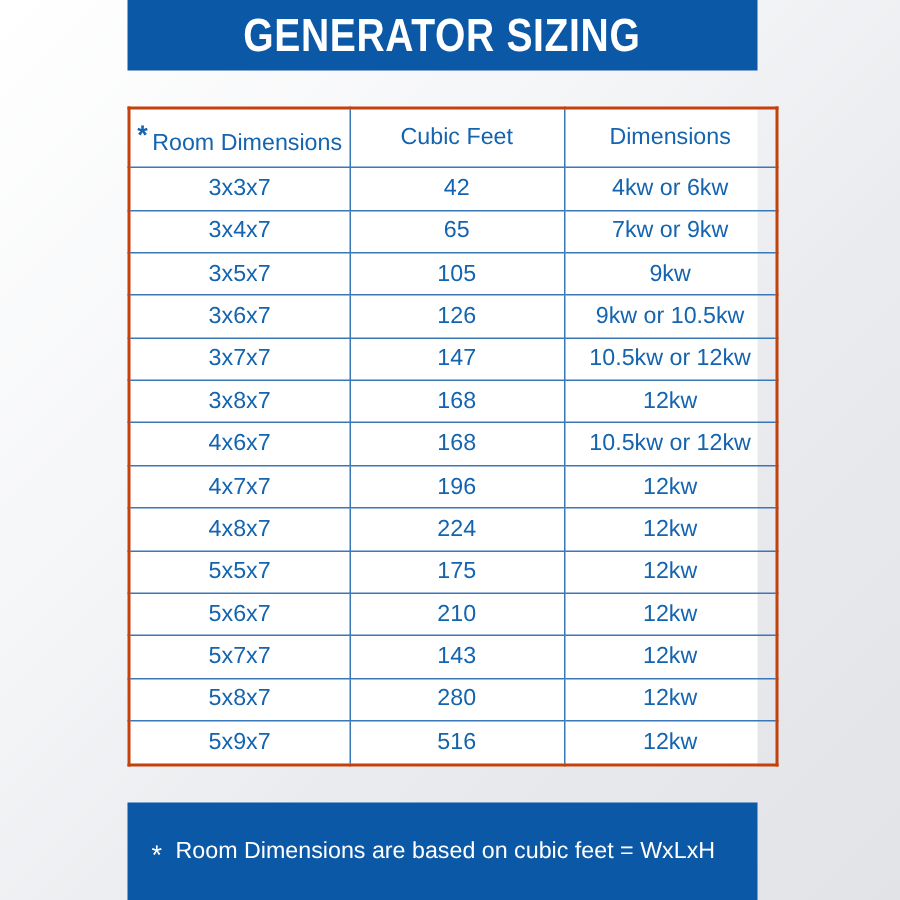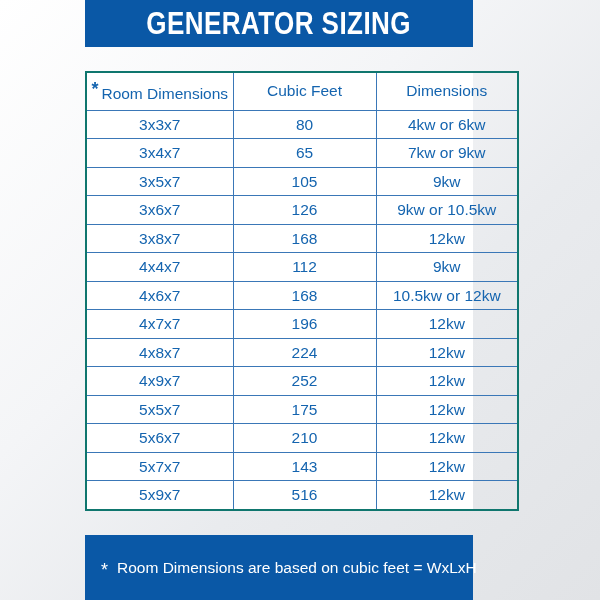--- a/index.html
+++ b/index.html
@@ -3,35 +3,35 @@
 <meta charset="utf-8">
 <style>
   html,body { margin:0; padding:0; }
   body {
     width:600px; height:600px; overflow:hidden;
     background:linear-gradient(135deg,#ffffff 0%,#f4f5f7 38%,#e9ebee 62%,#e1e3e6 100%);
     font-family:"Liberation Sans", sans-serif;
     position:relative;
   }
   .poster {
-    position:absolute; left:85px; top:0; width:388px; height:600px;
+    position:absolute; left:85px; top:0; width:420px; height:600px;
     display:flex; flex-direction:column;gap:24px;
   }
   .title-band {
     height:47px; flex:0 0 47px; background:#0a58a6;
     display:flex; align-items:center; justify-content:center;
   }
   .title {
     color:#ffffff; font-weight:bold; font-size:31px; line-height:1;
     transform:scaleX(0.84); letter-spacing:0.5px; white-space:nowrap;
   }
   .table-wrap { flex:1 1 auto; background:#ffffff; }
   table.sizing {
     width:100%; height:100%; border-collapse:collapse; table-layout:fixed;
-    border:2px solid #0f766e;
+    border:2px solid #c2410c;
   }
   table.sizing th, table.sizing td {
     border:1.5px solid #3a77b7;
     text-align:center; vertical-align:middle;
     color:#1464af; font-size:15.5px; font-weight:normal;
     padding:0; overflow:hidden; white-space:nowrap;
   }
   .hdr-star { font-weight:bold; font-size:18px; vertical-align:4px; margin-right:3px; }
   .footer-band {
     height:65px; flex:0 0 65px; background:#0a58a6;
@@ -58,81 +58,81 @@
           <col style="width:142px">
       </colgroup>
       <tbody>
           <tr>
         <th><span class="hdr-star">*</span><span>Room Dimensions</span></th>
         <th>Cubic Feet</th>
         <th>Dimensions</th>
       </tr>
       <tr>
         <td>3x3x7</td>
-        <td>80</td>
+        <td>42</td>
         <td>4kw or 6kw</td>
       </tr>
       <tr>
         <td>3x4x7</td>
         <td>65</td>
         <td>7kw or 9kw</td>
       </tr>
       <tr>
         <td>3x5x7</td>
         <td>105</td>
         <td>9kw</td>
       </tr>
       <tr>
         <td>3x6x7</td>
         <td>126</td>
         <td>9kw or 10.5kw</td>
       </tr>
       <tr>
+        <td>3x7x7</td>
+        <td>147</td>
+        <td>10.5kw or 12kw</td>
+      </tr>
+      <tr>
         <td>3x8x7</td>
         <td>168</td>
         <td>12kw</td>
-      </tr>
-      <tr>
-        <td>4x4x7</td>
-        <td>112</td>
-        <td>9kw</td>
       </tr>
       <tr>
         <td>4x6x7</td>
         <td>168</td>
         <td>10.5kw or 12kw</td>
       </tr>
       <tr>
         <td>4x7x7</td>
         <td>196</td>
         <td>12kw</td>
       </tr>
       <tr>
         <td>4x8x7</td>
         <td>224</td>
         <td>12kw</td>
       </tr>
       <tr>
-        <td>4x9x7</td>
-        <td>252</td>
-        <td>12kw</td>
-      </tr>
-      <tr>
         <td>5x5x7</td>
         <td>175</td>
         <td>12kw</td>
       </tr>
       <tr>
         <td>5x6x7</td>
         <td>210</td>
         <td>12kw</td>
       </tr>
       <tr>
         <td>5x7x7</td>
         <td>143</td>
+        <td>12kw</td>
+      </tr>
+      <tr>
+        <td>5x8x7</td>
+        <td>280</td>
         <td>12kw</td>
       </tr>
       <tr>
         <td>5x9x7</td>
         <td>516</td>
         <td>12kw</td>
       </tr>
     </tbody>
       </table>
   </div>

